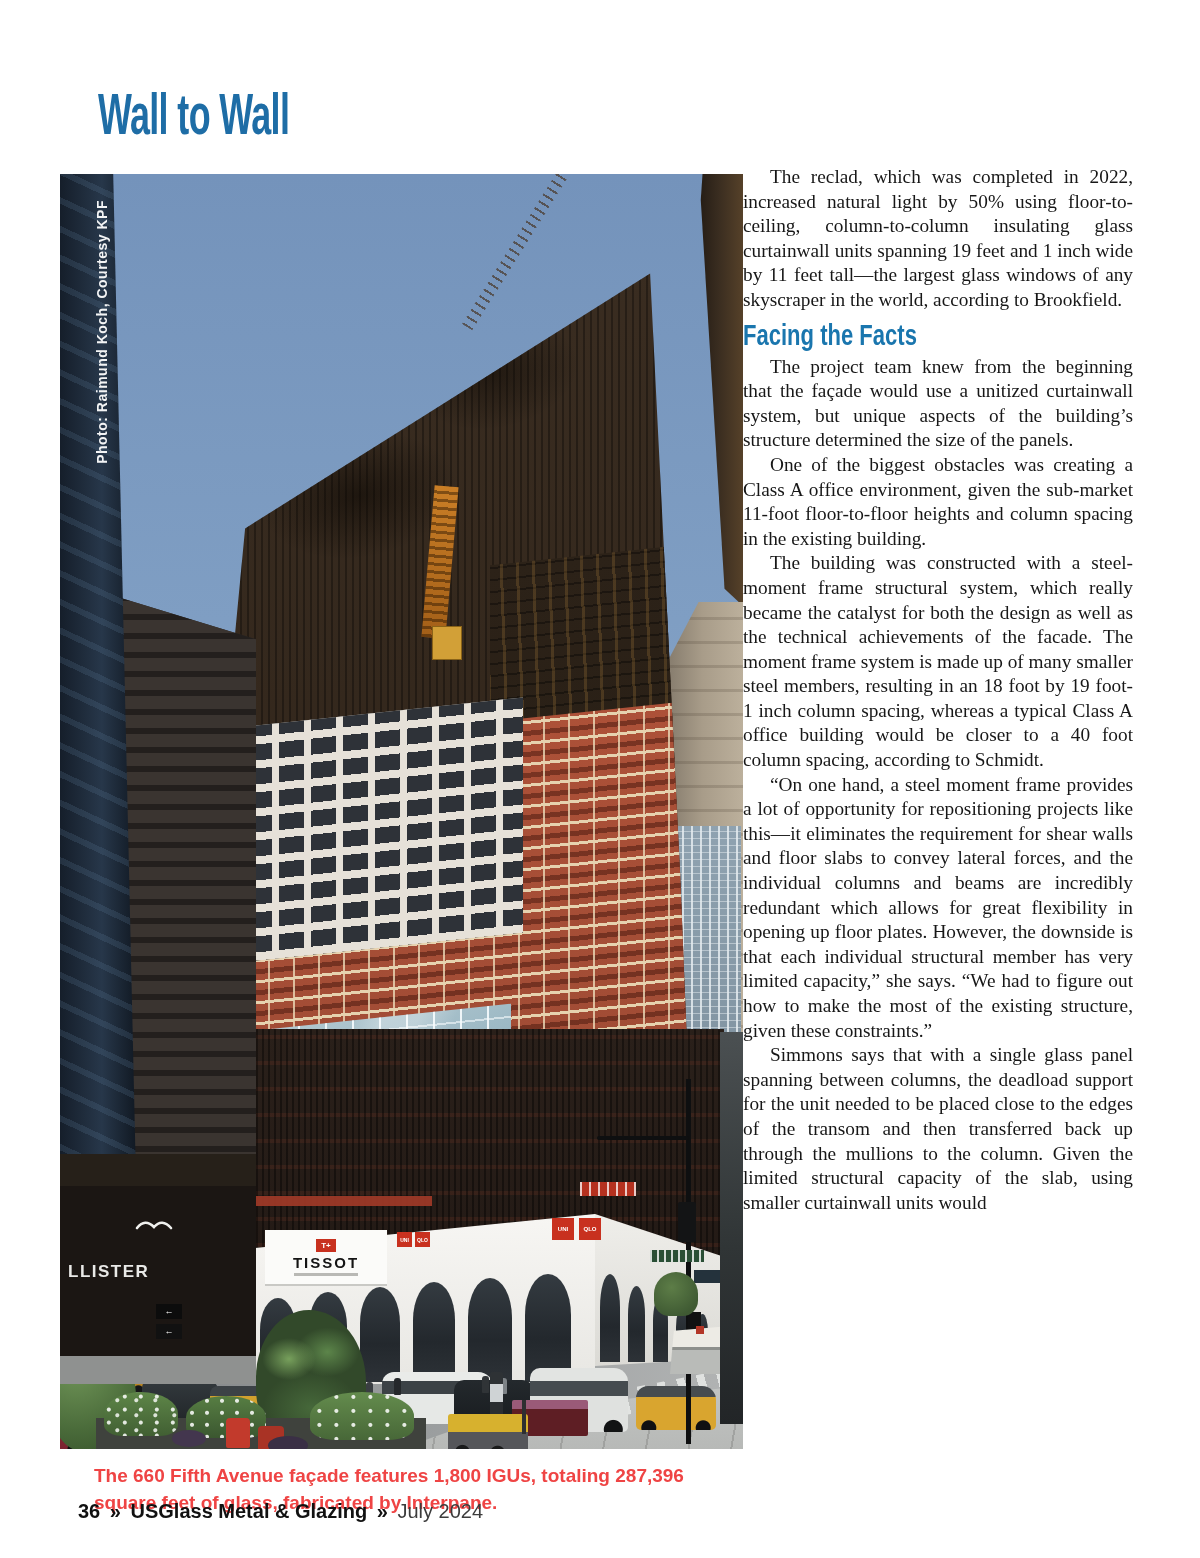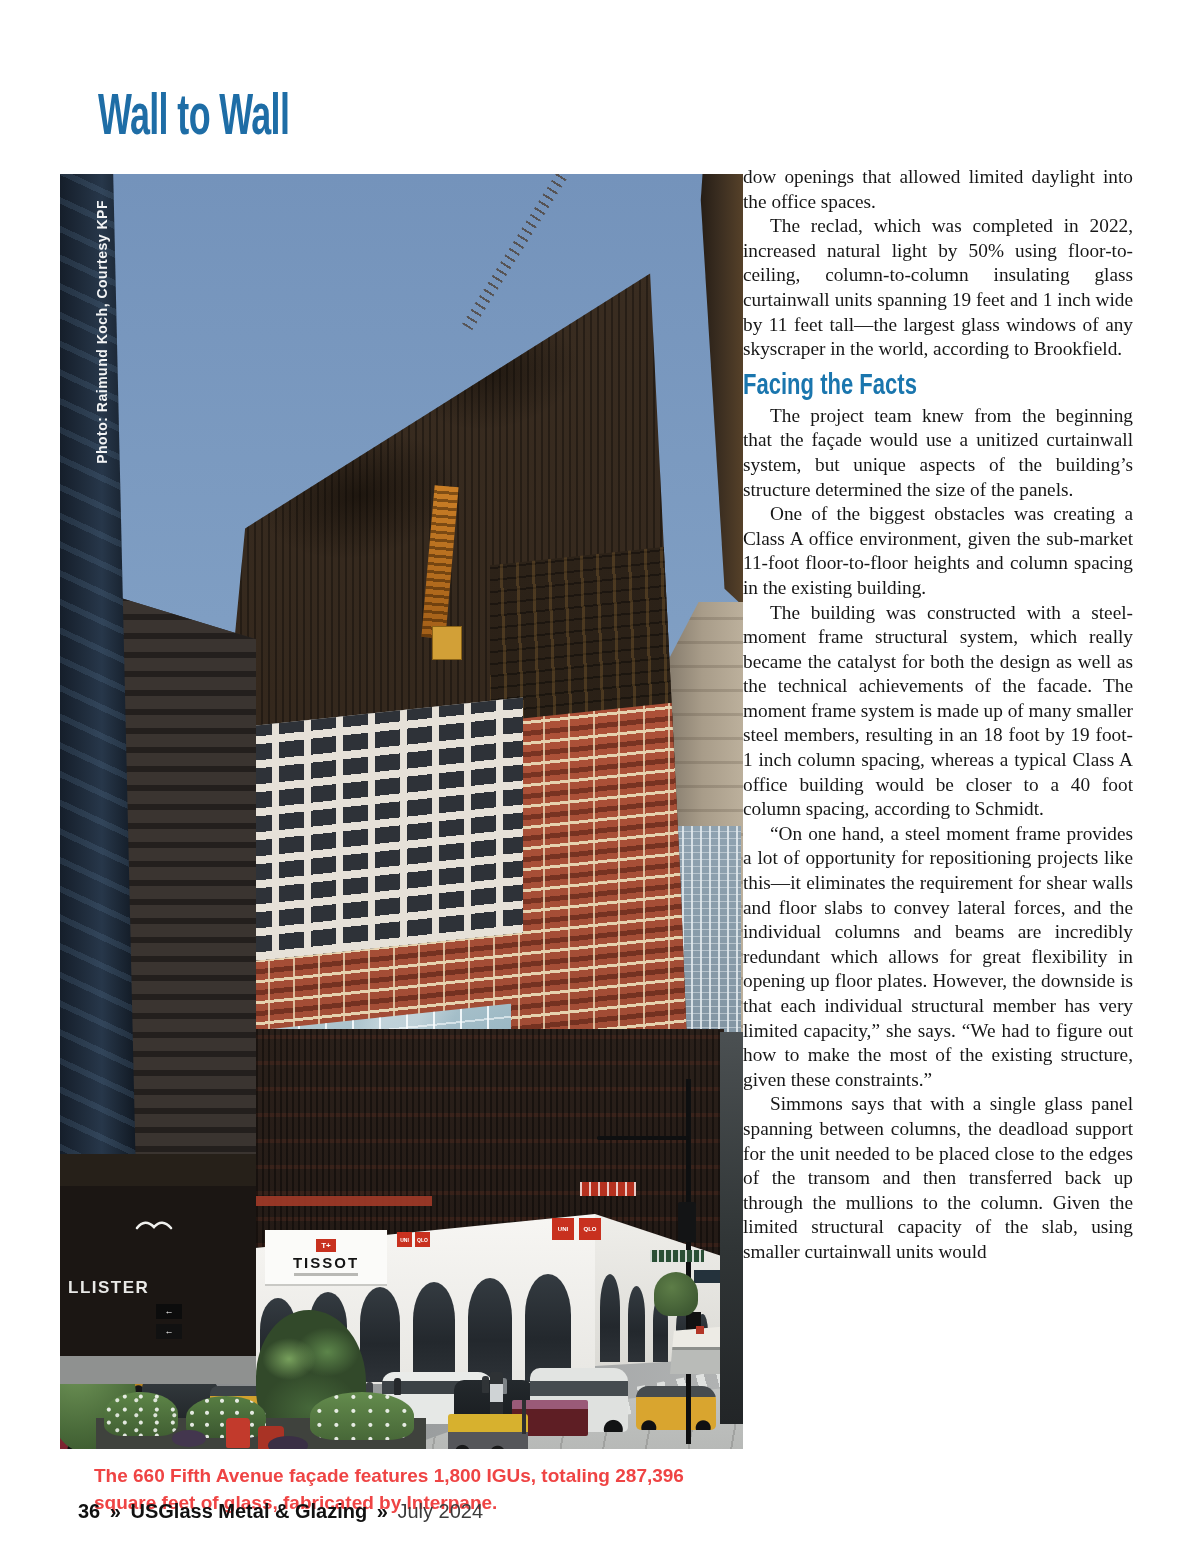--- a/index.html
+++ b/index.html
@@ -279,34 +279,33 @@
          background-image:repeating-linear-gradient(25deg,rgba(96,128,158,.20) 0 6px,transparent 6px 26px),linear-gradient(90deg,#151e2a,#27374a 55%,#111923);
          clip-path:polygon(0 0,70% 0,100% 100%,0 100%);"></div>
 
     <div class="ab" style="left:0;top:980px;width:196px;height:230px;
          background:linear-gradient(180deg,#262019 0 14%,#1b1613 14% 88%,#8f9190 88%);">
       <span class="ab" style="left:74px;top:62px;">
         <svg width="40" height="16" viewBox="0 0 40 16">
             <path d="M3 12 Q11 2 20 11 Q28 2 37 12" fill="none" stroke="#f0f0ee" stroke-width="2.6" stroke-linecap="round"></path>
           </svg>
       </span>
-      <span class="ab hollister-label" style="left:8px;top:108px;margin-top:16px;">LLISTER</span>
+      <span class="ab hollister-label" style="left:8px;top:108px;">LLISTER</span>
       <div class="ab" style="left:96px;top:150px;width:26px;height:15px;background:#0c0c0c;color:#fff;
            font-family:'Liberation Sans',sans-serif;font-size:9px;line-height:15px;text-align:center;">←</div>
       <div class="ab" style="left:96px;top:170px;width:26px;height:15px;background:#111;color:#fff;
            font-family:'Liberation Sans',sans-serif;font-size:9px;line-height:15px;text-align:center;">←</div>
     </div>
 
     <div class="credit"><span>Photo: Raimund Koch, Courtesy KPF</span></div>
   </figure>
 
   <p class="caption">The 660 Fifth Avenue façade features 1,800 IGUs, totaling 287,396 square feet of glass, fabricated by Interpane.</p>
 
   <main class="col">
-    <p class="first">dow openings that allowed limited daylight into the office spaces.</p>
     <p>The reclad, which was completed in 2022, increased natural light by 50% using floor-to-ceiling, column-to-column insulating glass curtainwall units spanning 19 feet and 1 inch wide by 11 feet tall—the largest glass windows of any skyscraper in the world, according to Brookfield.</p>
     <h2 class="subhead"><span class="cond">Facing the Facts</span></h2>
     <p>The project team knew from the beginning that the façade would use a unitized curtainwall system, but unique aspects of the building’s structure determined the size of the panels.</p>
     <p>One of the biggest obstacles was creating a Class A office environment, given the sub-market 11-foot floor-to-floor heights and column spacing in the existing building.</p>
     <p>The building was constructed with a steel-moment frame structural system, which really became the catalyst for both the design as well as the technical achievements of the facade. The moment frame system is made up of many smaller steel members, resulting in an 18 foot by 19 foot-1 inch column spacing, whereas a typical Class A office building would be closer to a 40 foot column spacing, according to Schmidt.</p>
     <p>“On one hand, a steel moment frame provides a lot of opportunity for repositioning projects like this—it eliminates the requirement for shear walls and floor slabs to convey lateral forces, and the individual columns and beams are incredibly redundant which allows for great flexibility in opening up floor plates. However, the downside is that each individual structural member has very limited capacity,” she says. “We had to figure out how to make the most of the existing structure, given these constraints.”</p>
     <p>Simmons says that with a single glass panel spanning between columns, the deadload support for the unit needed to be placed close to the edges of the transom and then transferred back up through the mullions to the column. Given the limited structural capacity of the slab, using smaller curtainwall units would</p>
   </main>
 
   <footer class="pagefooter">

